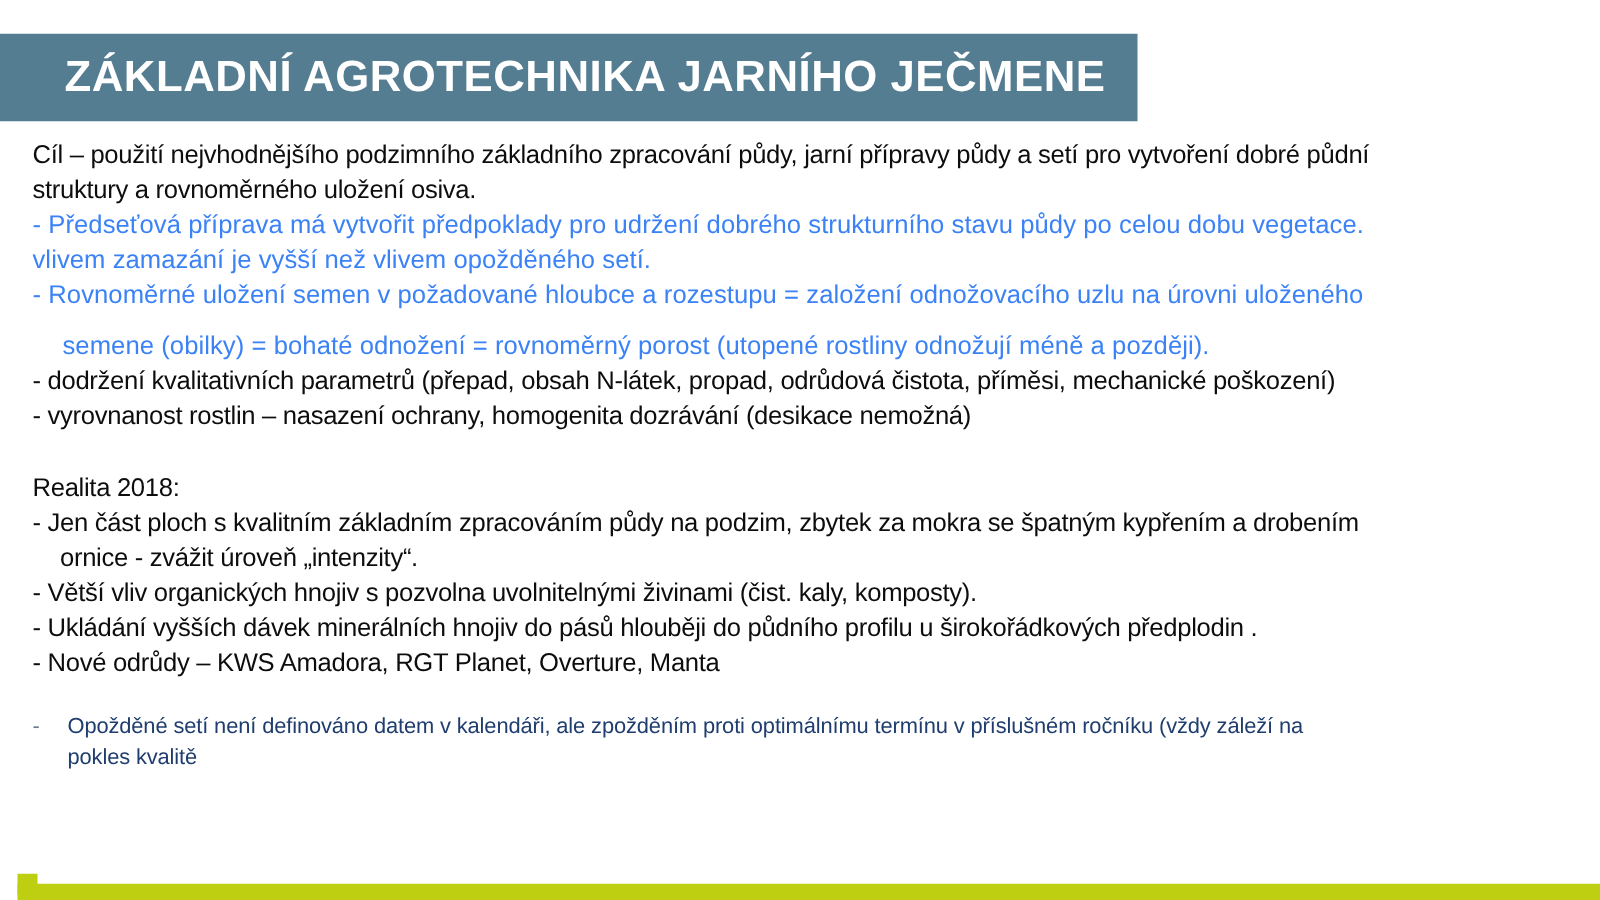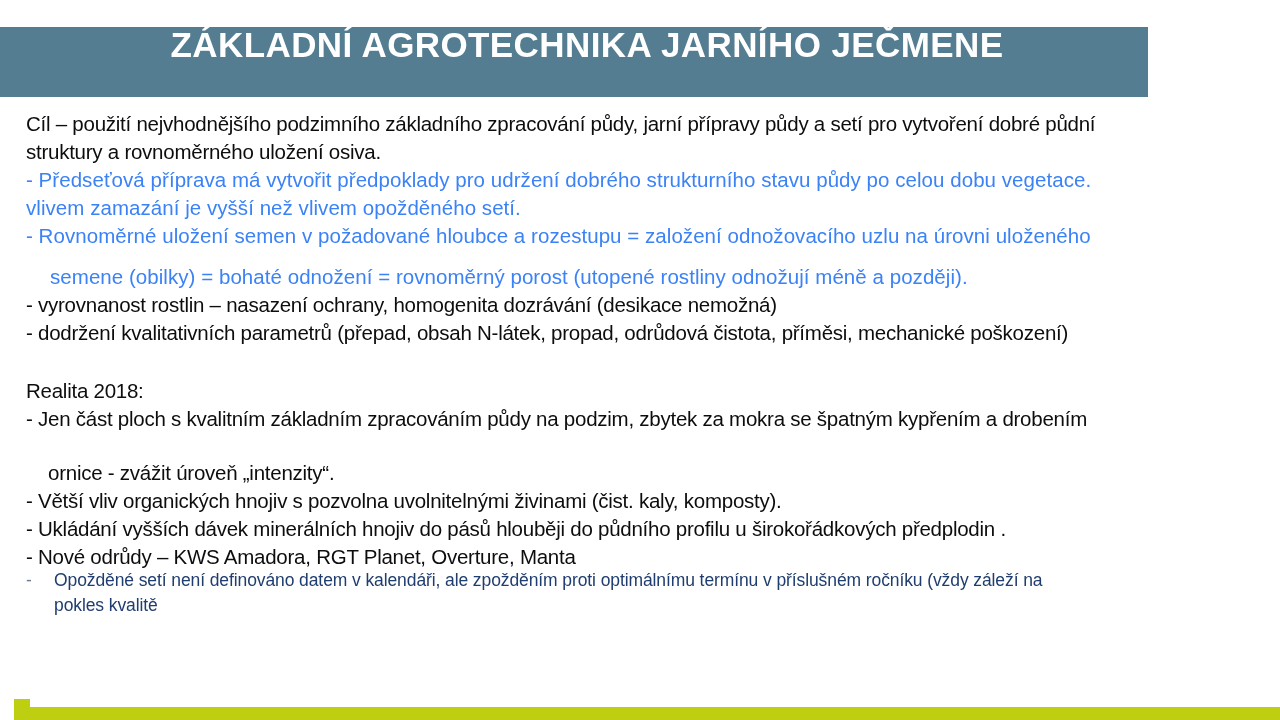--- a/index.html
+++ b/index.html
@@ -21,24 +21,25 @@
     position: absolute;
     inset: 0;
     background: #ffffff;
   }
 
   
   .title-banner {
     position: absolute;
     left: 0;
     top: 27px;
-    width: 1148px;
+    width: 910px;
     height: 70px;
     background: #547D92;
     display: flex;
+    align-items: center;
     justify-content: center;
     box-sizing: border-box;
     padding: 0 8px 0 34px;
   }
   .title-text {
     color: #FFFFFF;
     font-family: "Liberation Sans", sans-serif;
     font-weight: bold;
     font-size: 35px;
     letter-spacing: 0.4px;
@@ -68,21 +69,21 @@
     color: #0D0D0D;
     font-weight: normal;
   }
   
   .k-navy {
     color: #3b82f6;
     font-weight: normal;
     letter-spacing: 0.05px;
   }
   
-  .indent-1 { padding-left: 22px; margin-top: 26px; }
+  .indent-1 { padding-left: 22px; }
   .indent-2 { padding-left: 24px; margin-top: 13px; }
   .gap-block { height: 30px; }
 
   
   .footnote {
     position: absolute;
     left: 26px;
     top: 568px;
     width: 1210px;
     color: #1F3D6E;
@@ -132,22 +133,22 @@
   </div>
 
   <div class="body-block">
 
     <div class="line k-bold">Cíl – použití nejvhodnějšího podzimního základního zpracování půdy, jarní přípravy půdy a setí pro vytvoření dobré půdní</div>
     <div class="line k-bold">struktury a rovnoměrného uložení osiva.</div>
     <div class="line k-navy">-   Předseťová příprava má vytvořit předpoklady pro udržení dobrého strukturního stavu půdy po celou dobu vegetace.</div>
     <div class="line k-navy">vlivem zamazání je vyšší než vlivem opožděného setí.</div>
     <div class="line k-navy">-   Rovnoměrné uložení semen v požadované hloubce a rozestupu = založení odnožovacího uzlu na úrovni uloženého</div>
     <div class="line k-navy indent-2">semene (obilky) =  bohaté odnožení = rovnoměrný porost (utopené rostliny  odnožují méně a později).</div>
+    <div class="line k-bold">- dodržení kvalitativních parametrů (přepad, obsah N-látek, propad, odrůdová čistota, příměsi, mechanické poškození)</div>
     <div class="line k-bold">- vyrovnanost rostlin – nasazení ochrany, homogenita dozrávání (desikace nemožná)</div>
-    <div class="line k-bold">- dodržení kvalitativních parametrů (přepad, obsah N-látek, propad, odrůdová čistota, příměsi, mechanické poškození)</div>
 
     <div class="gap-block"></div>
 
     <div class="line k-bold">Realita 2018:</div>
     <div class="line k-bold">-  Jen část ploch s kvalitním základním zpracováním půdy na podzim, zbytek za mokra se špatným kypřením a drobením</div>
     <div class="line k-bold indent-1">ornice - zvážit úroveň „intenzity“.</div>
     <div class="line k-bold">-  Větší vliv organických hnojiv s pozvolna uvolnitelnými živinami (čist. kaly, komposty).</div>
     <div class="line k-bold">-  Ukládání vyšších dávek minerálních hnojiv do pásů hlouběji do půdního profilu u širokořádkových předplodin .</div>
     <div class="line k-bold">-  Nové odrůdy – KWS Amadora, RGT Planet, Overture, Manta</div>
   </div>

